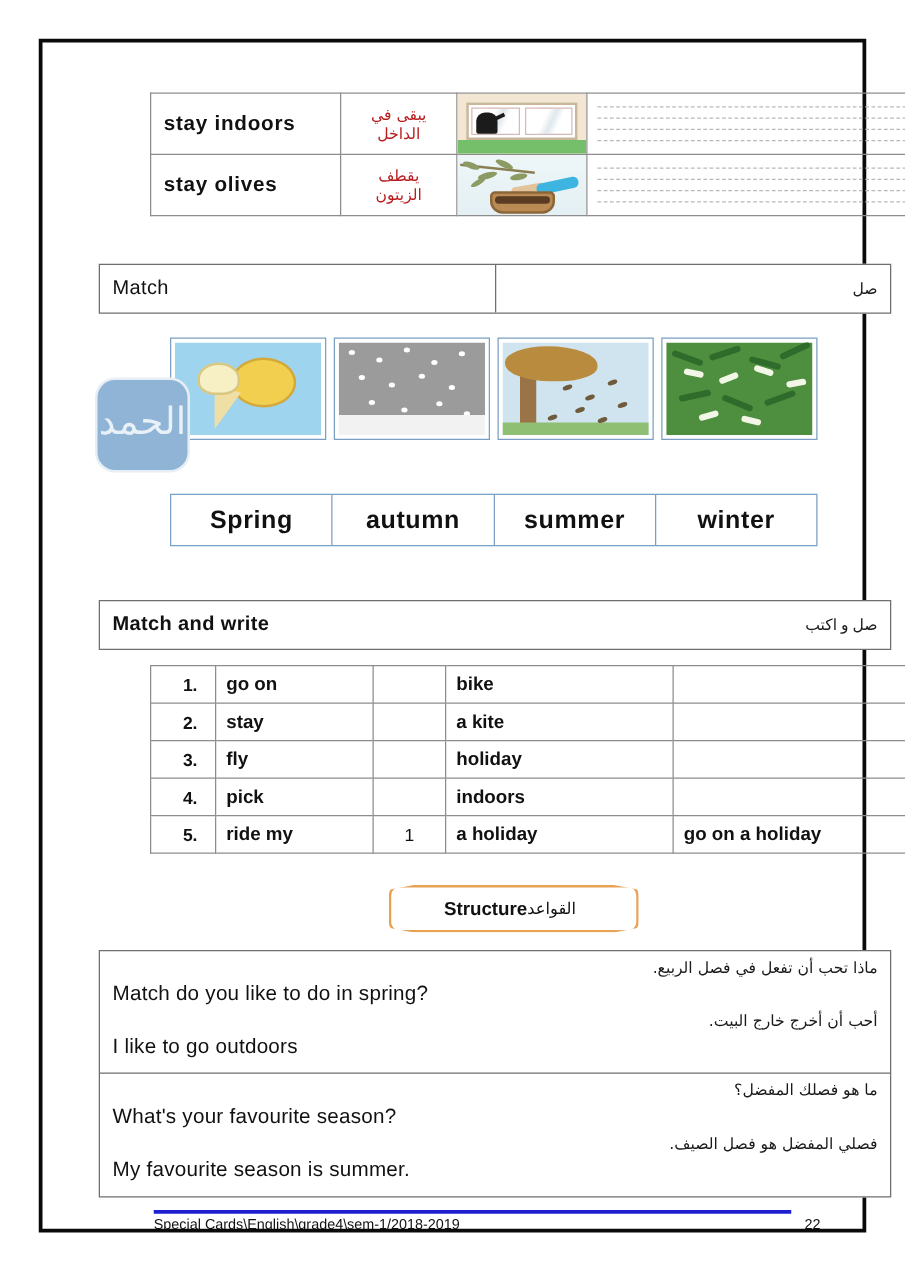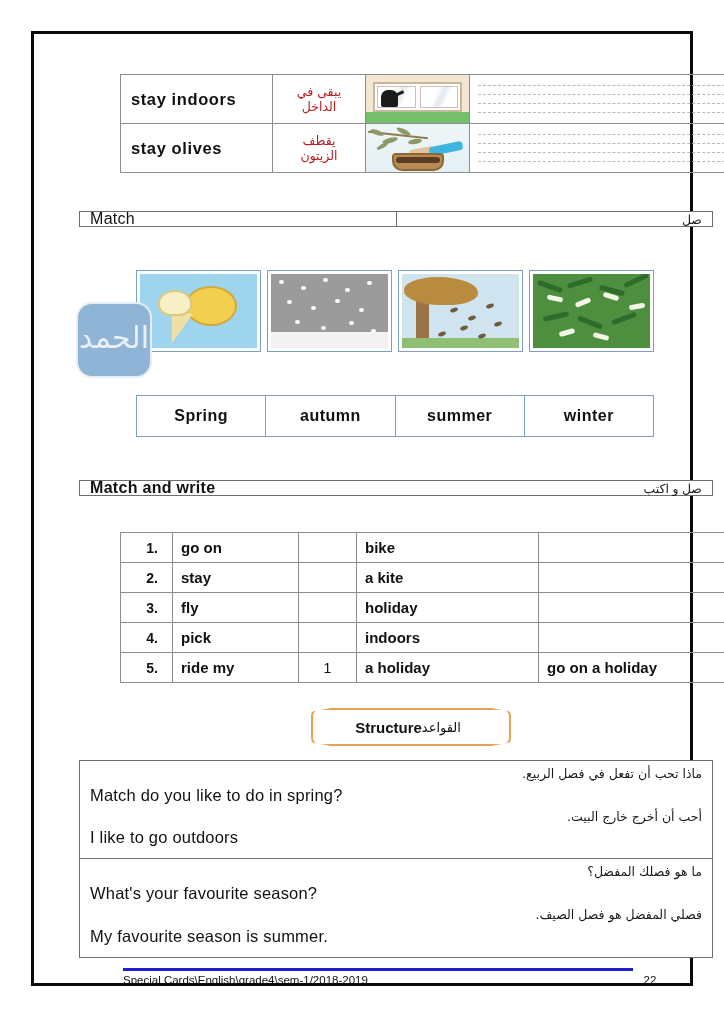--- a/index.html
+++ b/index.html
@@ -76,33 +76,33 @@
   .ol-hand { position:absolute; right:6px; top:20px; width:34px; height:9px; background:#3db5e0; border-radius:4px; transform:rotate(-12deg); }
   .ol-arm { position:absolute; right:34px; top:24px; width:26px; height:6px; background:#e3c39a; border-radius:3px; transform:rotate(-10deg); }
   .ol-basket {
     position:absolute; left:26px; bottom:1px; width:52px; height:18px;
     background:#b98a54; border:2px solid #8d6638; border-radius:4px 4px 10px 10px;
   }
   .ol-basket:after{ content:""; position:absolute; left:2px; top:2px; right:2px; height:6px; background:#5b3c22; border-radius:3px; }
 
   
   .bar {
-    position: absolute; left: 8px; width: 634px; height: 16px;
+    position: absolute; left: 8px; width: 634px; height: 40px;
     border: 1px solid #6e6e6e; background:#fff;
     display: flex; align-items: center;
   }
   .bar .l {
     flex: 0 0 50%; padding-left: 10px;
     font-size: 16px; color:#111; letter-spacing:.3px;
   }
   .bar .l.bold { font-weight: bold; }
   .bar .divider { width:1px; align-self: stretch; background:#6e6e6e; }
   .bar .r {
     flex: 1; padding-right: 10px; text-align: right; direction: rtl;
-    font-family: Liberation Sans, sans-serif; font-size: 12.5px; color:#1a1a1a;
+    font-family: Liberation Serif, serif; font-size: 12.5px; color:#1a1a1a;
   }
   .bar.nodiv .l { flex: 0 0 auto; }
   .bar.nodiv .r { flex: 1; }
 
   
   .picstrip {
     position:absolute; left:65px; top:200px; width:518px; height:82px;
     display:flex; gap:6px;
   }
   .pcell { flex:1; border:1px solid #7a9fc4; background:#fff; padding:3px; position:relative; overflow:hidden; }
@@ -145,21 +145,21 @@
   .logo span { line-height: 1; transform: translateY(-2px); }
 
   
   .wordstrip {
     position:absolute; left:65px; top:325px; width:518px; height:42px;
     display:flex; border:1px solid #7a9fc4;
   }
   .wordstrip .wcell {
     flex:1; display:flex; align-items:center; justify-content:center;
     border-right:1px solid #7a9fc4;
-    font-size:16px; font-weight:bold; color:#111; letter-spacing:.5px;
+    font-size:20px; font-weight:bold; color:#111; letter-spacing:.5px;
   }
   .wordstrip .wcell:last-child { border-right:none; }
 
   
   .mw { position:absolute; left:8px; top:462px; width:634px; }
   .mw td { height: 30px; padding: 0 8px; font-size:15px; font-weight:bold; color:#111; }
   .mw .num { width:52px; text-align:center; font-size:14px; padding-right:14px; text-align:right; }
   .mw .left { width:126px; }
   .mw .mid  { width:58px; text-align:center; font-weight:normal; font-size:14px; }
   .mw .right{ width:182px; }

